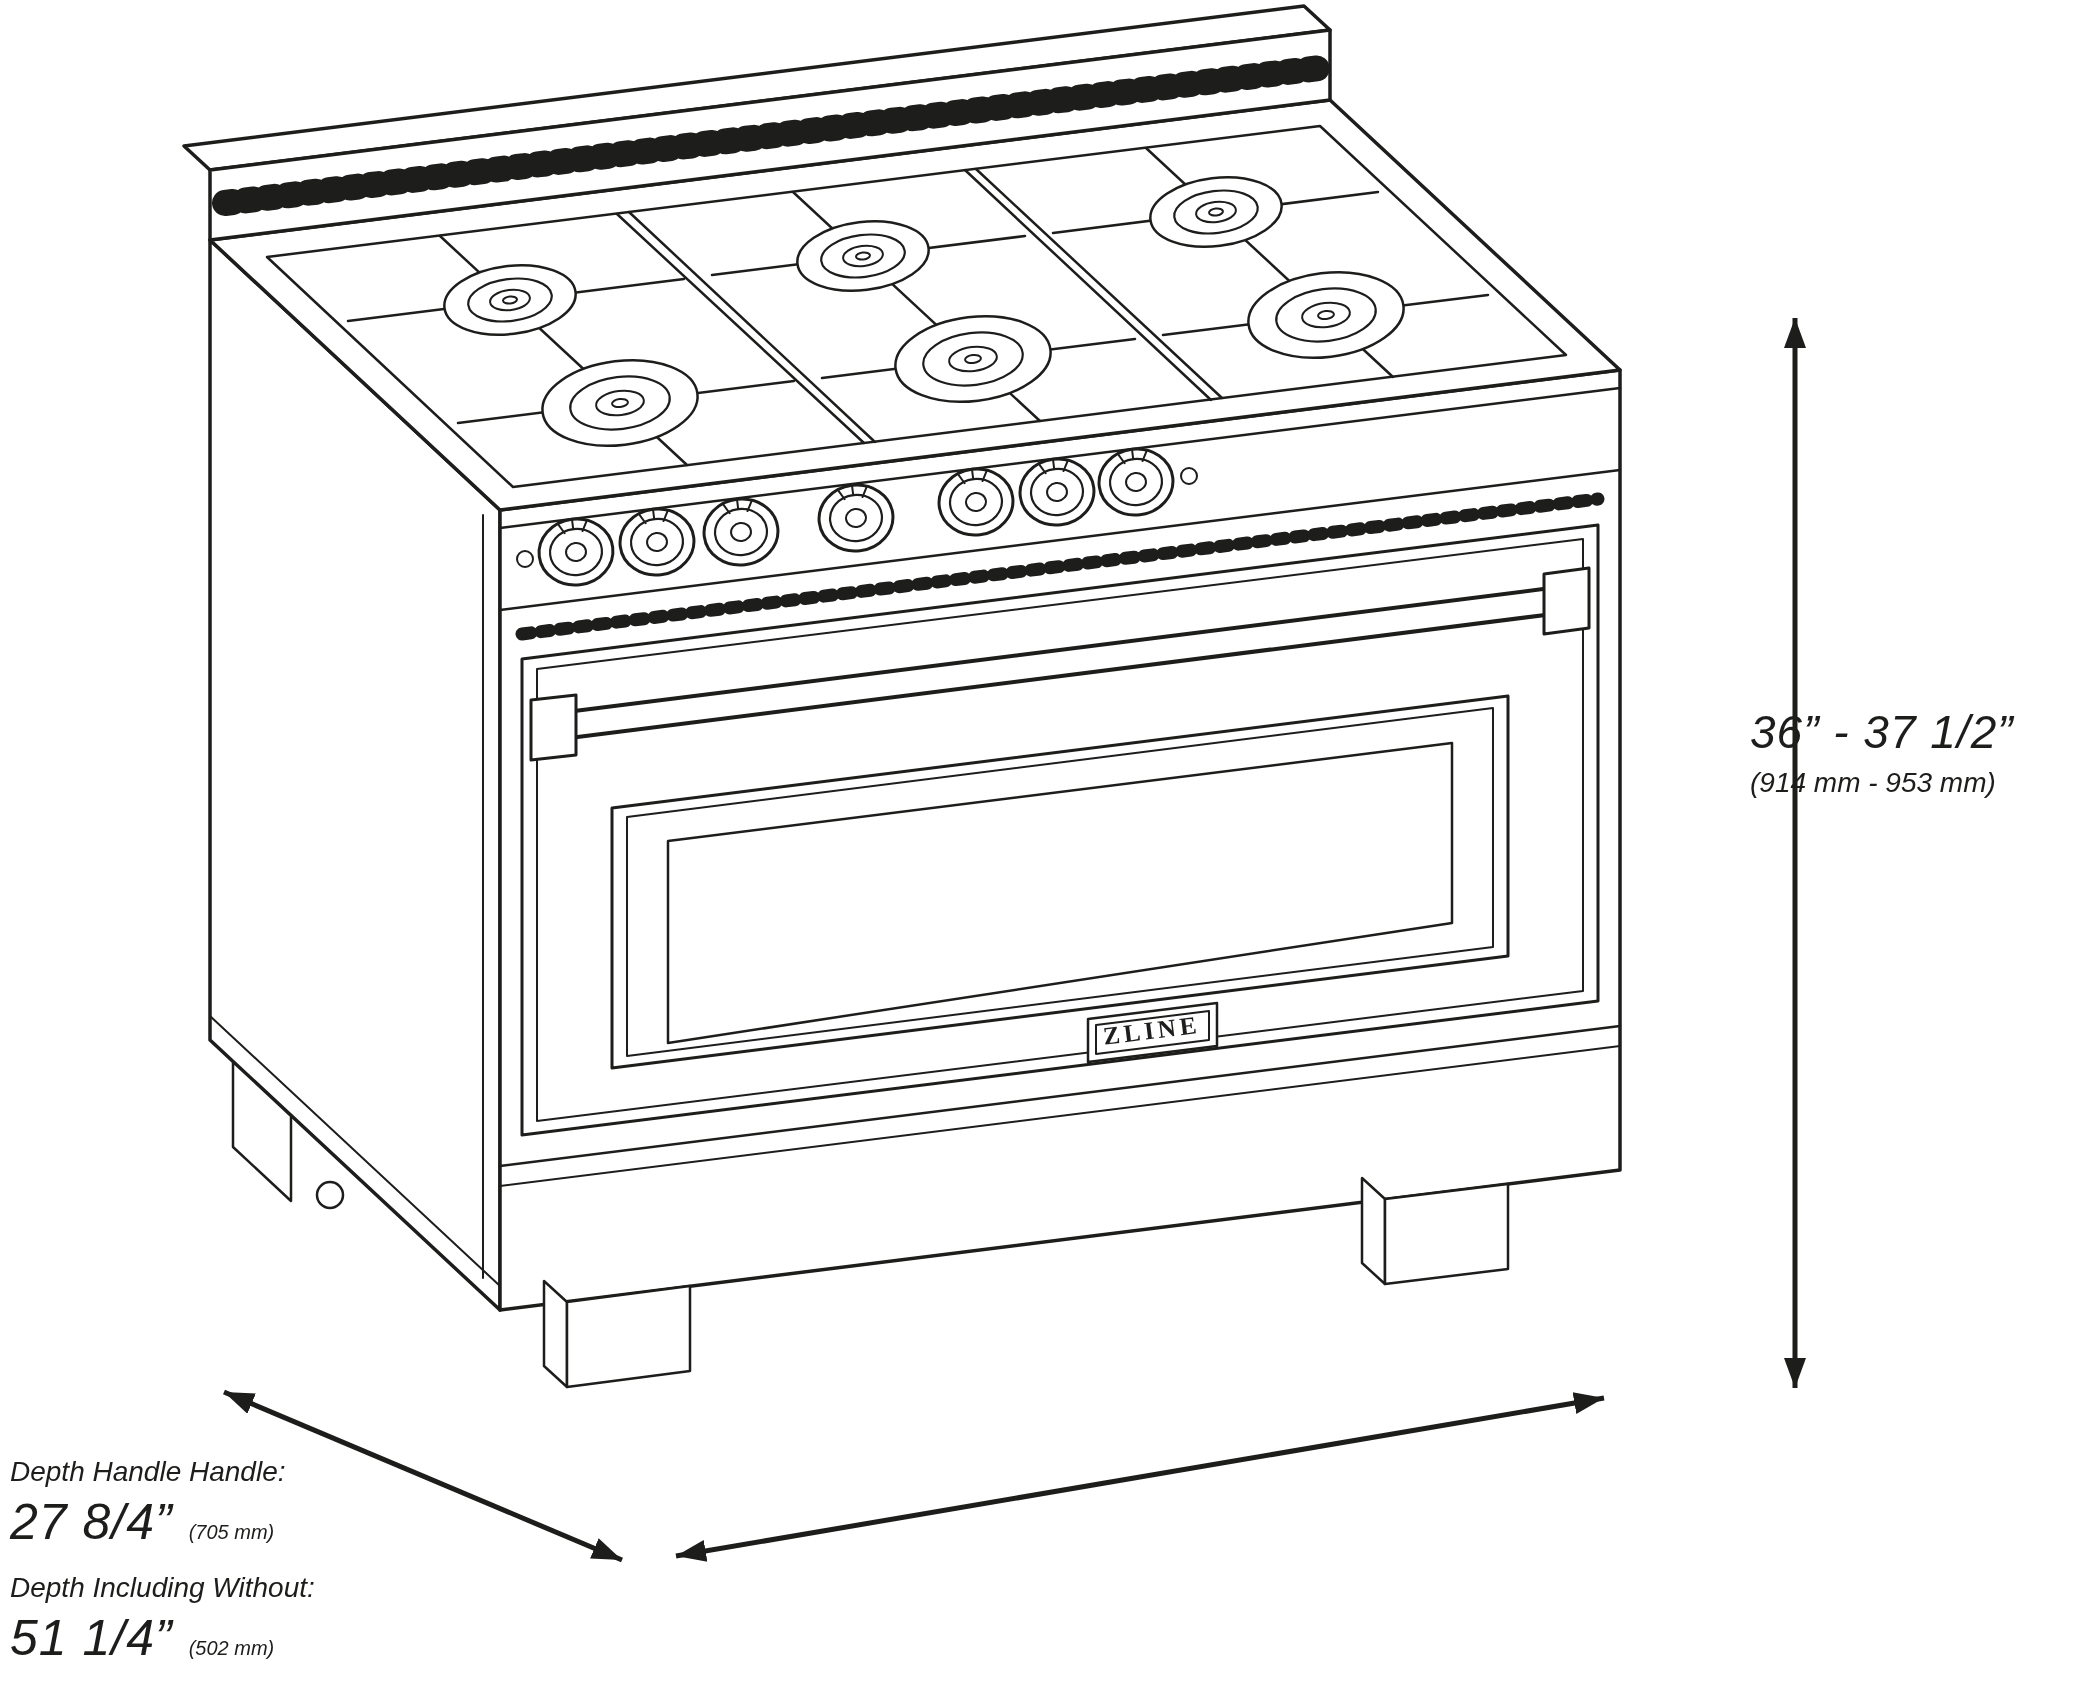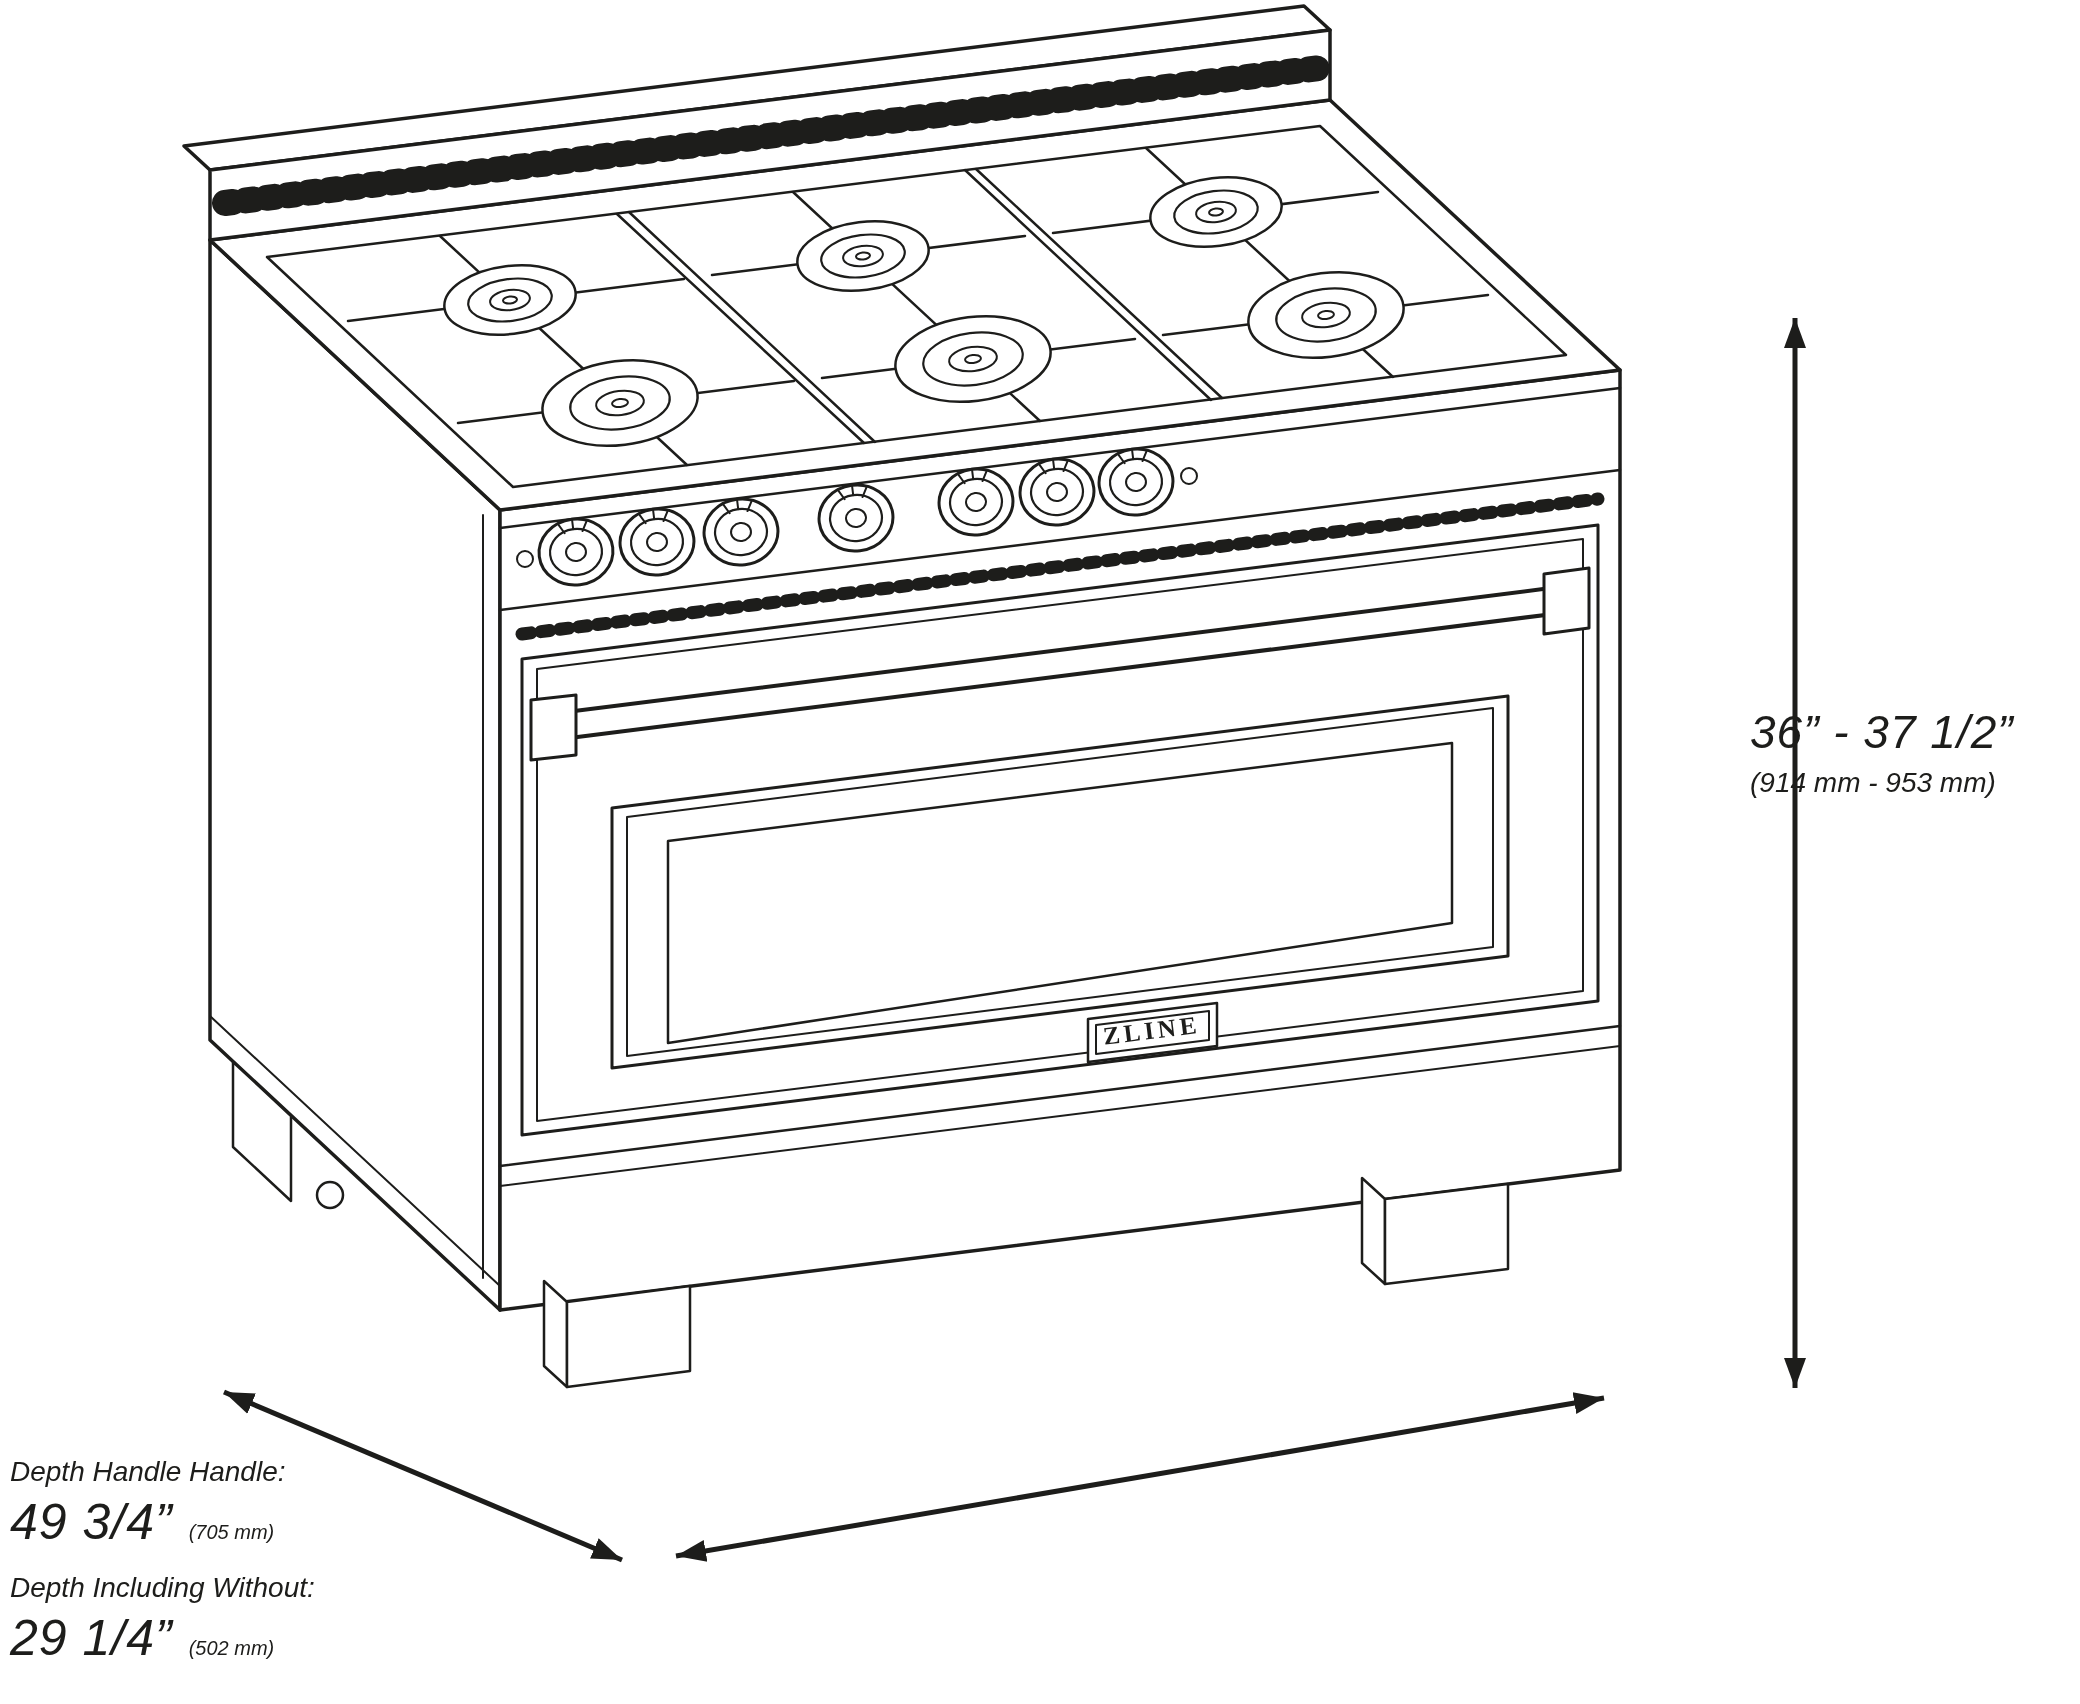--- a/index.html
+++ b/index.html
@@ -238,23 +238,23 @@
 
   <div class="ann center" style="left:1750px;top:706px;width:330px;">
     <div class="big">36” - 37 1/2”</div>
     <div class="metric mt8">(914 mm - 953 mm)</div>
   </div>
 
 
   <div class="ann" style="left:10px;top:1456px;width:480px;">
     <div class="lbl">Depth Handle Handle:</div>
     <div class="row mt6">
-      <span class="big-xl">49 3/4”</span>
+      <span class="big-xl">27 8/4”</span>
       <span class="metric-inline">(705 mm)</span>
     </div>
     <div class="lbl mt20">Depth Including Without:</div>
     <div class="row mt6">
-      <span class="big-xl">29 1/4”</span>
+      <span class="big-xl">51 1/4”</span>
       <span class="metric-inline">(502 mm)</span>
     </div>
   </div>
 
 </div>
 
 </body></html>

